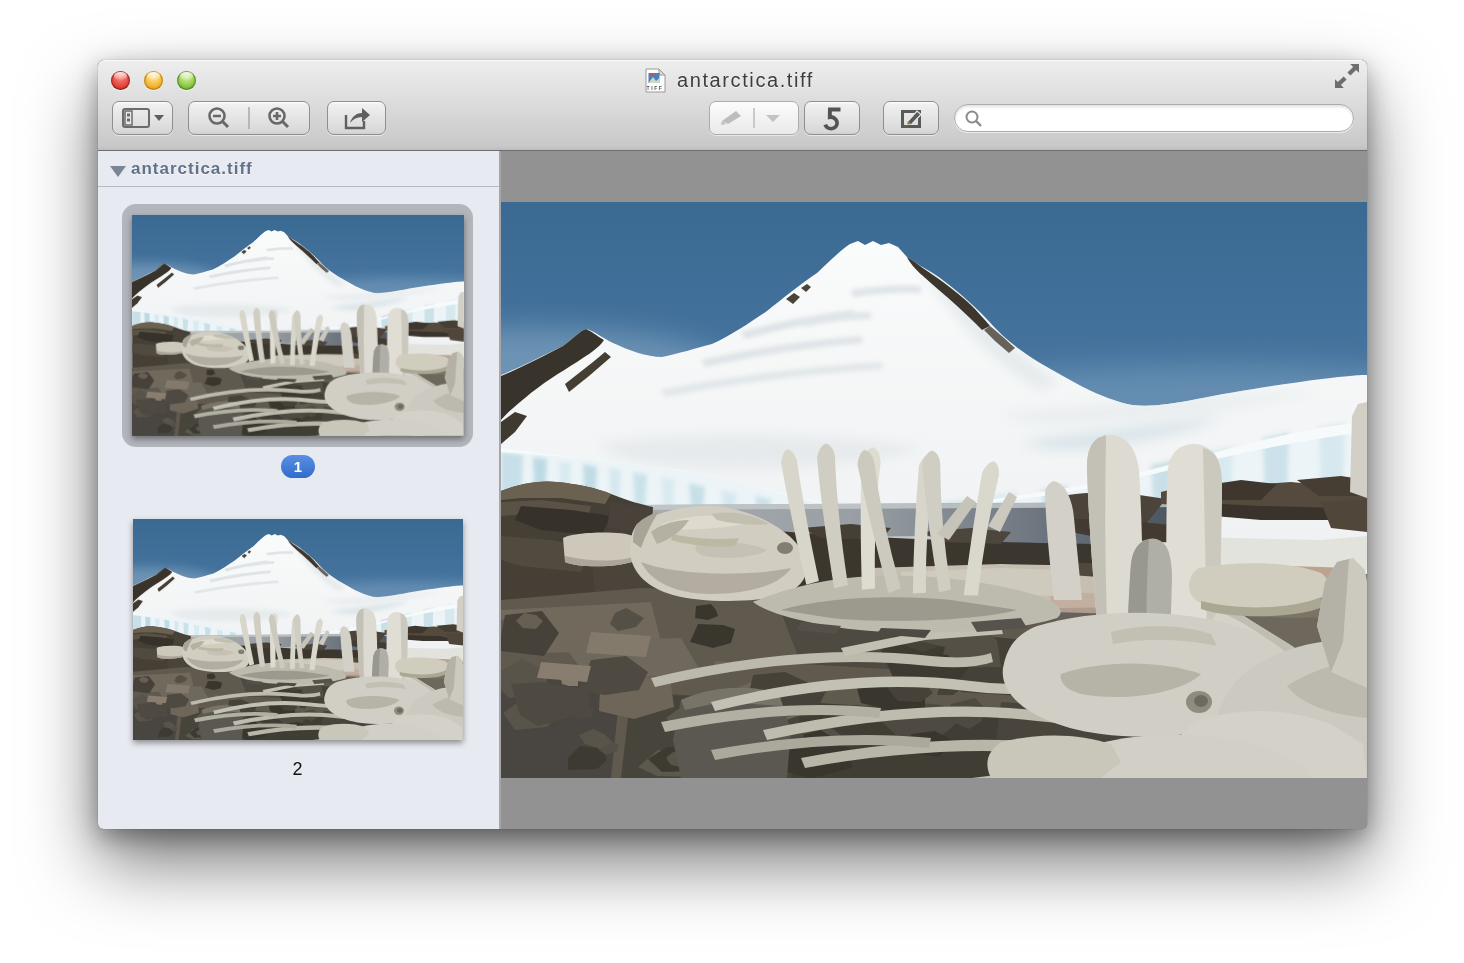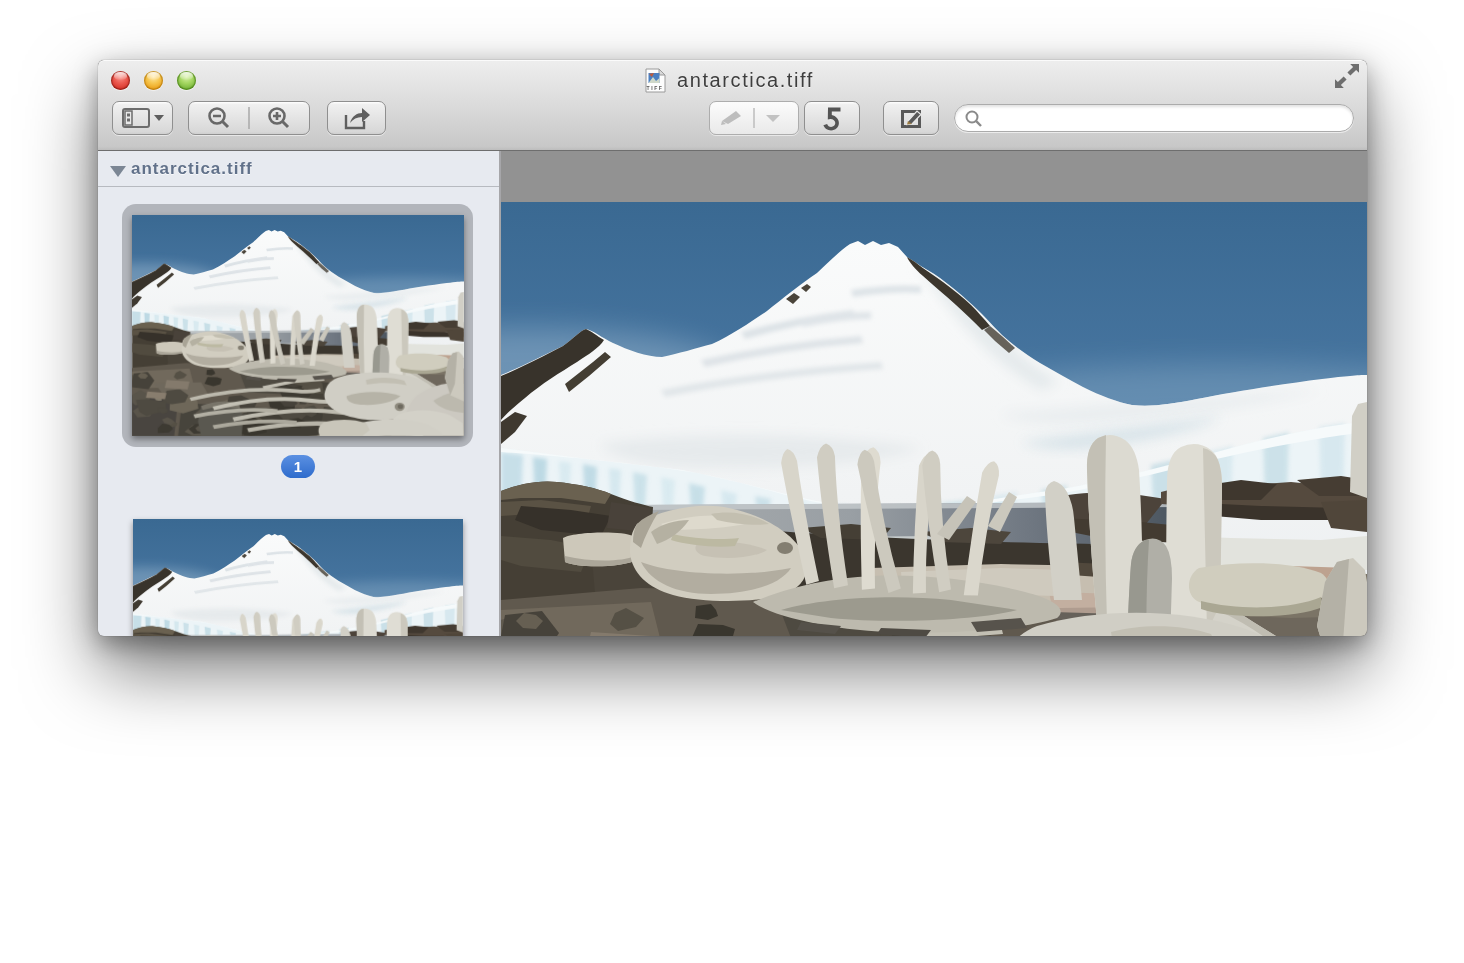--- a/index.html
+++ b/index.html
@@ -1,17 +1,17 @@
 <!DOCTYPE html>
 <html><head>
 <meta charset="utf-8">
 <style>
   html,body{margin:0;padding:0;background:#fff;width:1464px;height:963px;overflow:hidden;
     font-family:"Liberation Sans",sans-serif;}
-  .win{position:absolute;left:98px;top:60px;width:1269px;height:576px;border-radius:6px;
+  .win{position:absolute;left:98px;top:60px;width:1269px;height:769px;border-radius:6px;
     box-shadow:0 34px 72px rgba(0,0,0,0.52),0 8px 24px rgba(0,0,0,0.34),0 0 1px rgba(0,0,0,0.55);
     overflow:hidden;background:#929292;}
   .titlebar{position:absolute;left:0;top:0;width:100%;height:91px;
     background:linear-gradient(#eeeeee,#dfdfdf 40%,#c8c8c8 96%,#bdbdbd);
     border-bottom:1px solid #6e6e6e;box-sizing:border-box;border-radius:6px 6px 0 0;
     box-shadow:inset 0 1px 0 rgba(255,255,255,0.75);}
   .tl{position:absolute;top:11px;width:19px;height:19px;border-radius:50%;}
   .tl.red{left:13px;background:radial-gradient(circle at 50% 30%,#f8958d 0%,#ec5a50 40%,#d8362c 75%,#bb2b22 100%);box-shadow:inset 0 0 1px 1.2px rgba(100,12,6,0.5),0 1px 1px rgba(255,255,255,0.6);}
   .tl:after{content:"";position:absolute;left:3px;top:1.4px;width:12.5px;height:7.5px;border-radius:50%;background:linear-gradient(rgba(255,255,255,0.85),rgba(255,255,255,0.05));}
   .tl.yel{left:46px;background:radial-gradient(circle at 50% 30%,#ffe9a8 0%,#f6c64f 40%,#eda31c 75%,#d1840c 100%);box-shadow:inset 0 0 1px 1.2px rgba(150,95,0,0.5),0 1px 1px rgba(255,255,255,0.6);}

